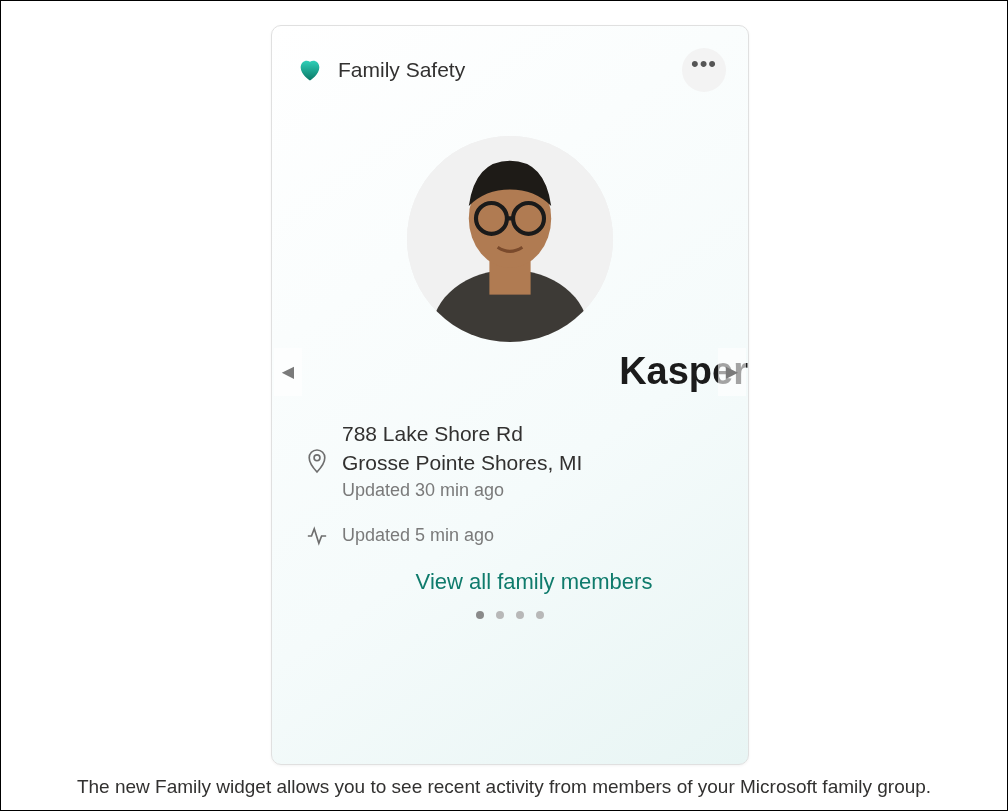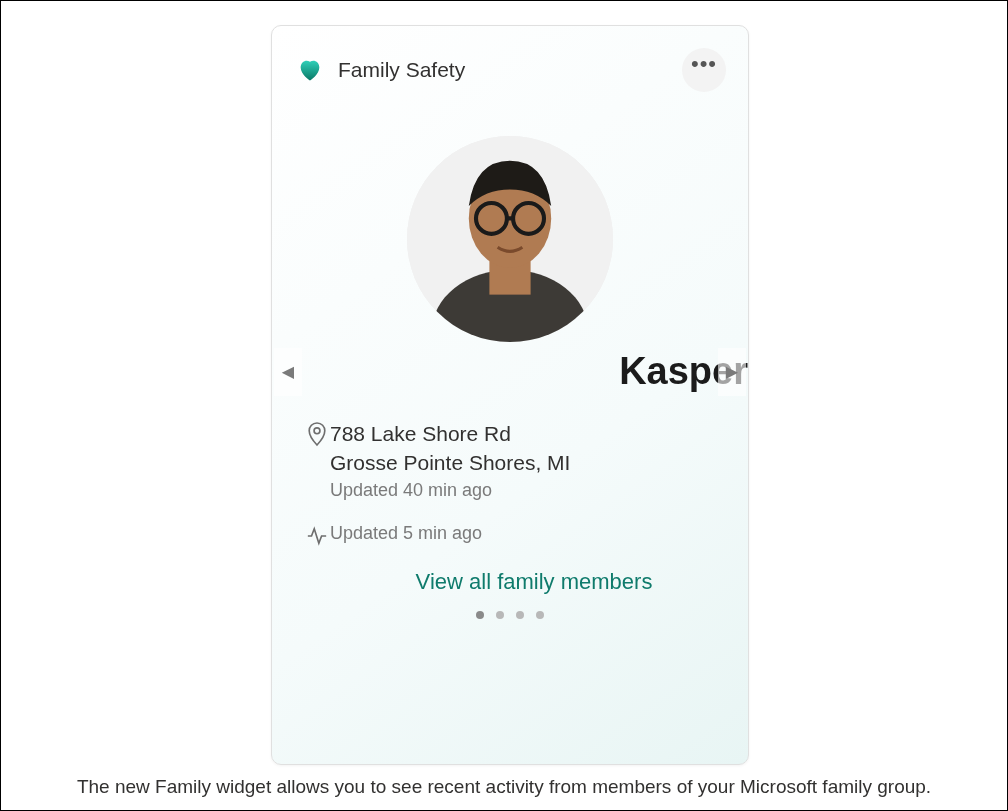--- a/index.html
+++ b/index.html
@@ -99,22 +99,23 @@
       font-size: 16px;
       background: rgba(255,255,255,0.6);
     }
     .nav-prev { left: 2px; }
     .nav-next { right: 2px; }
     .info-block {
       padding: 26px 30px 0 32px;
     }
     .info-row {
       display: flex;
-      gap: 0;
+      gap: 12px;
       margin-bottom: 20px;
+      align-items: center;
     }
     .info-icon {
       width: 26px;
       flex: 0 0 26px;
       display:flex;
       justify-content:center;
       padding-top: 2px;
       color: #6e6e6e;
     }
     .info-icon svg { width: 22px; height: 26px; stroke: #6e6e6e; }
@@ -216,21 +217,21 @@
     <div class="info-row">
       <div class="info-icon">
         <svg viewBox="0 0 24 28" fill="none" stroke-width="1.8">
           <path d="M12 2 C7 2 3.5 5.8 3.5 10.5 C3.5 17 12 26 12 26 S20.5 17 20.5 10.5 C20.5 5.8 17 2 12 2 Z"></path>
           <circle cx="12" cy="10.5" r="3.2"></circle>
         </svg>
       </div>
       <div class="info-text">
         <div class="line">788 Lake Shore Rd</div>
         <div class="line">Grosse Pointe Shores, MI</div>
-        <div class="updated">Updated 40 min ago</div>
+        <div class="updated">Updated 30 min ago</div>
       </div>
     </div>
 
     <div class="info-row">
       <div class="info-icon">
         <svg viewBox="0 0 24 24" fill="none" stroke-width="1.8">
           <polyline points="2,12 6,12 9,4 14,20 17,12 22,12"></polyline>
         </svg>
       </div>
       <div class="info-text">

